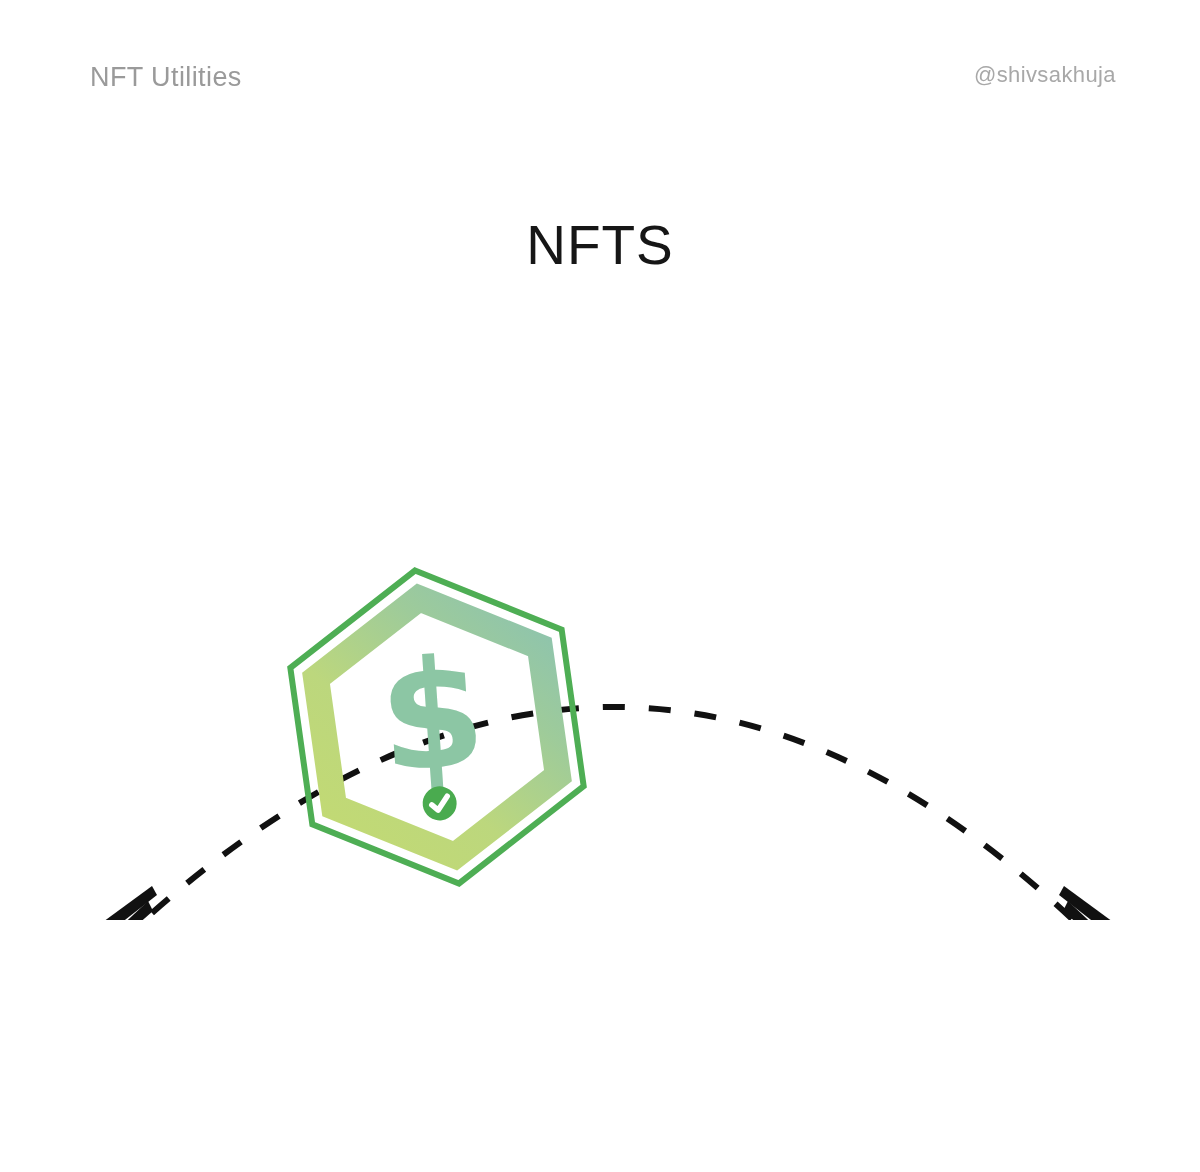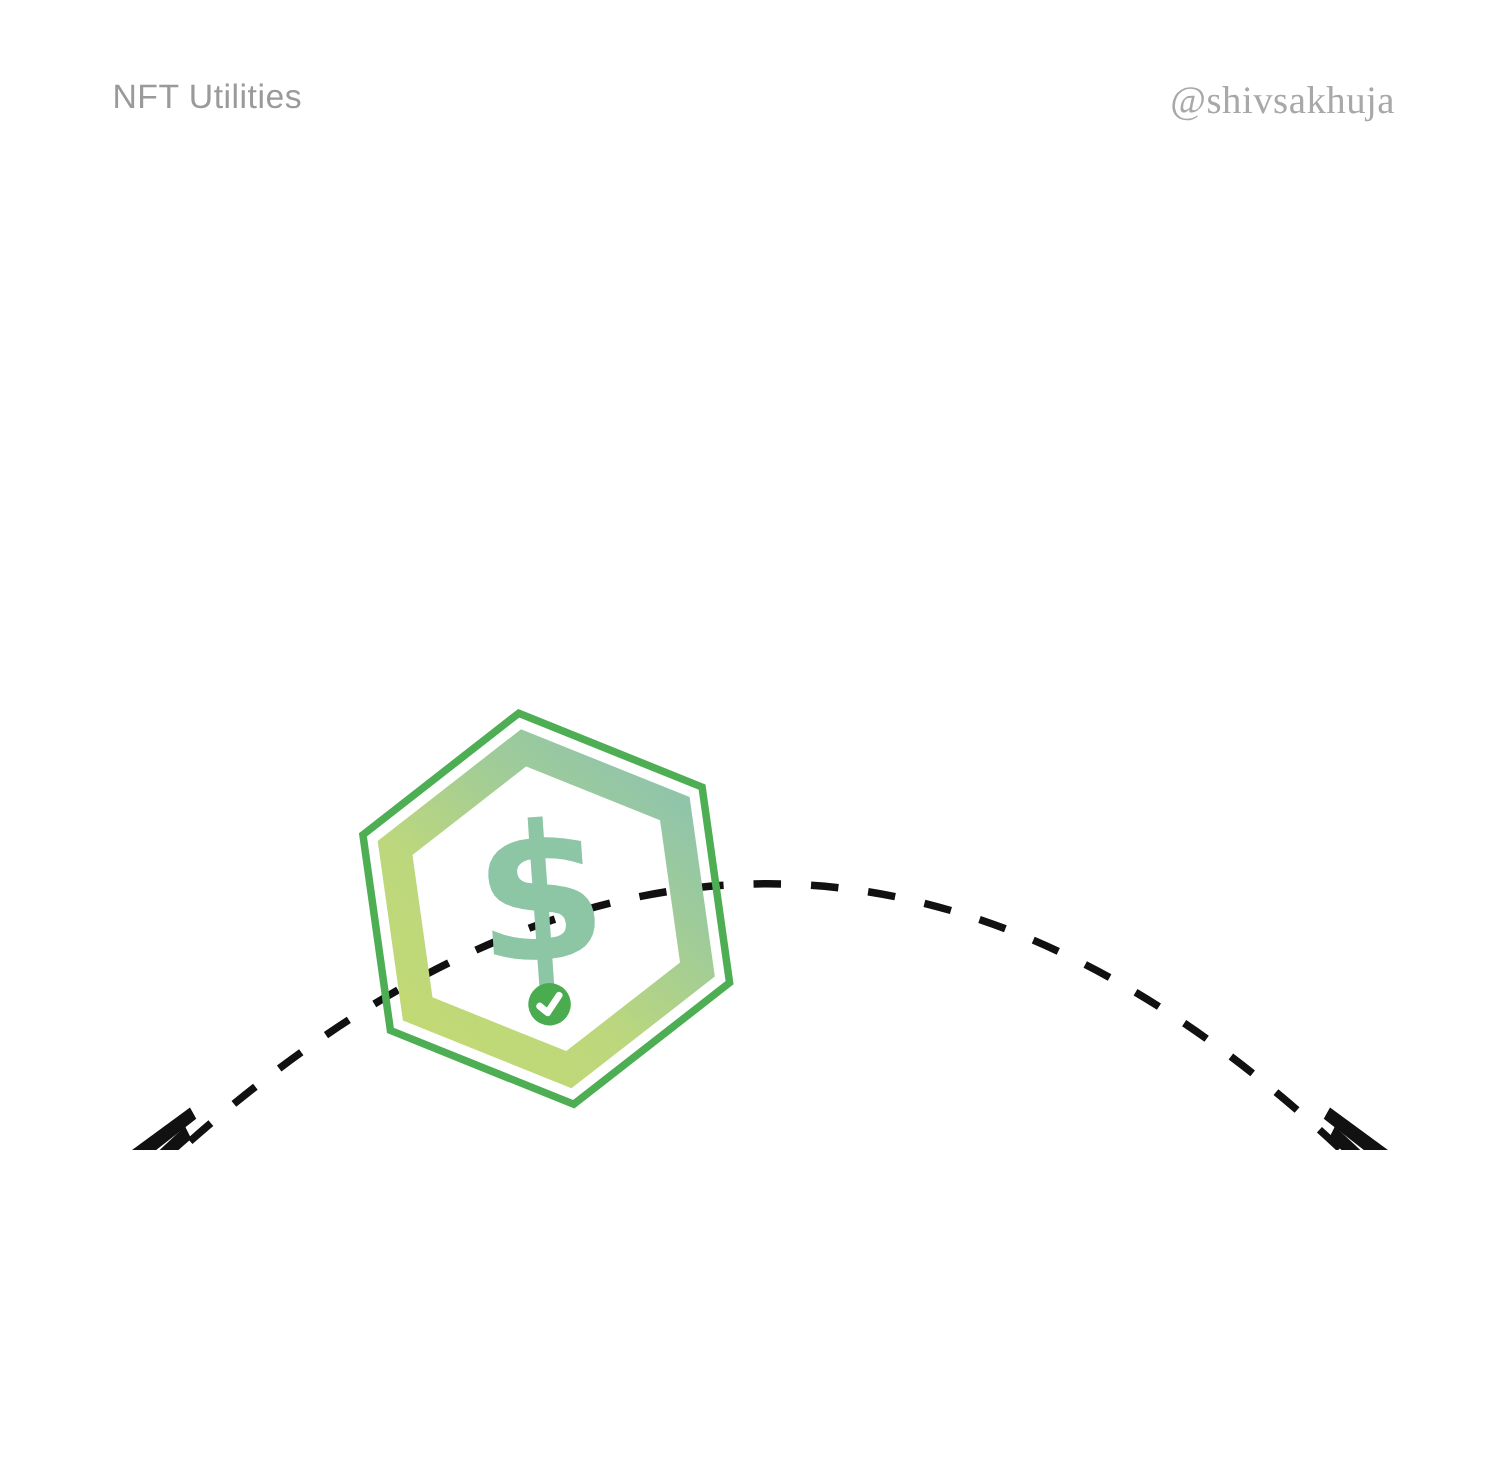--- a/index.html
+++ b/index.html
@@ -24,26 +24,25 @@
     font-size: 27px;
     font-weight: 300;
     letter-spacing: 0.4px;
     color: #9a9a9a;
     white-space: nowrap;
   }
   .hdr-right {
     position: absolute;
     right: 84px;
     top: 62px;
-    font-size: 31px;
+    font-size: 22px;
     font-weight: 300;
     letter-spacing: 0.4px;
     color: #a8a8a8;
     white-space: nowrap;
-    font-family: Liberation Serif, serif;
   }
 
   
   .title-wrap {
     position: absolute;
     left: 0;
     top: 142px;
     width: 1200px;
     text-align: center;
   }
@@ -86,20 +85,23 @@
 </head>
 <body>
 
 <div id="stage">
 
   <div class="hdr-left">NFT Utilities</div>
 
   <div class="hdr-right">@shivsakhuja</div>
 
 
+  <div class="title-sub-wrap">
+    <div class="title-sub">NFTS</div>
+  </div>
 
   <svg id="art" viewBox="0 0 1200 1172">
     <defs>
       <linearGradient id="hexGrad" x1="0" y1="1" x2="1" y2="0">
         <stop offset="0%" stop-color="#c3da72"></stop>
         <stop offset="38%" stop-color="#bcd77d"></stop>
         <stop offset="70%" stop-color="#9ecb9a"></stop>
         <stop offset="100%" stop-color="#8ac2b2"></stop>
       </linearGradient>
     </defs>

